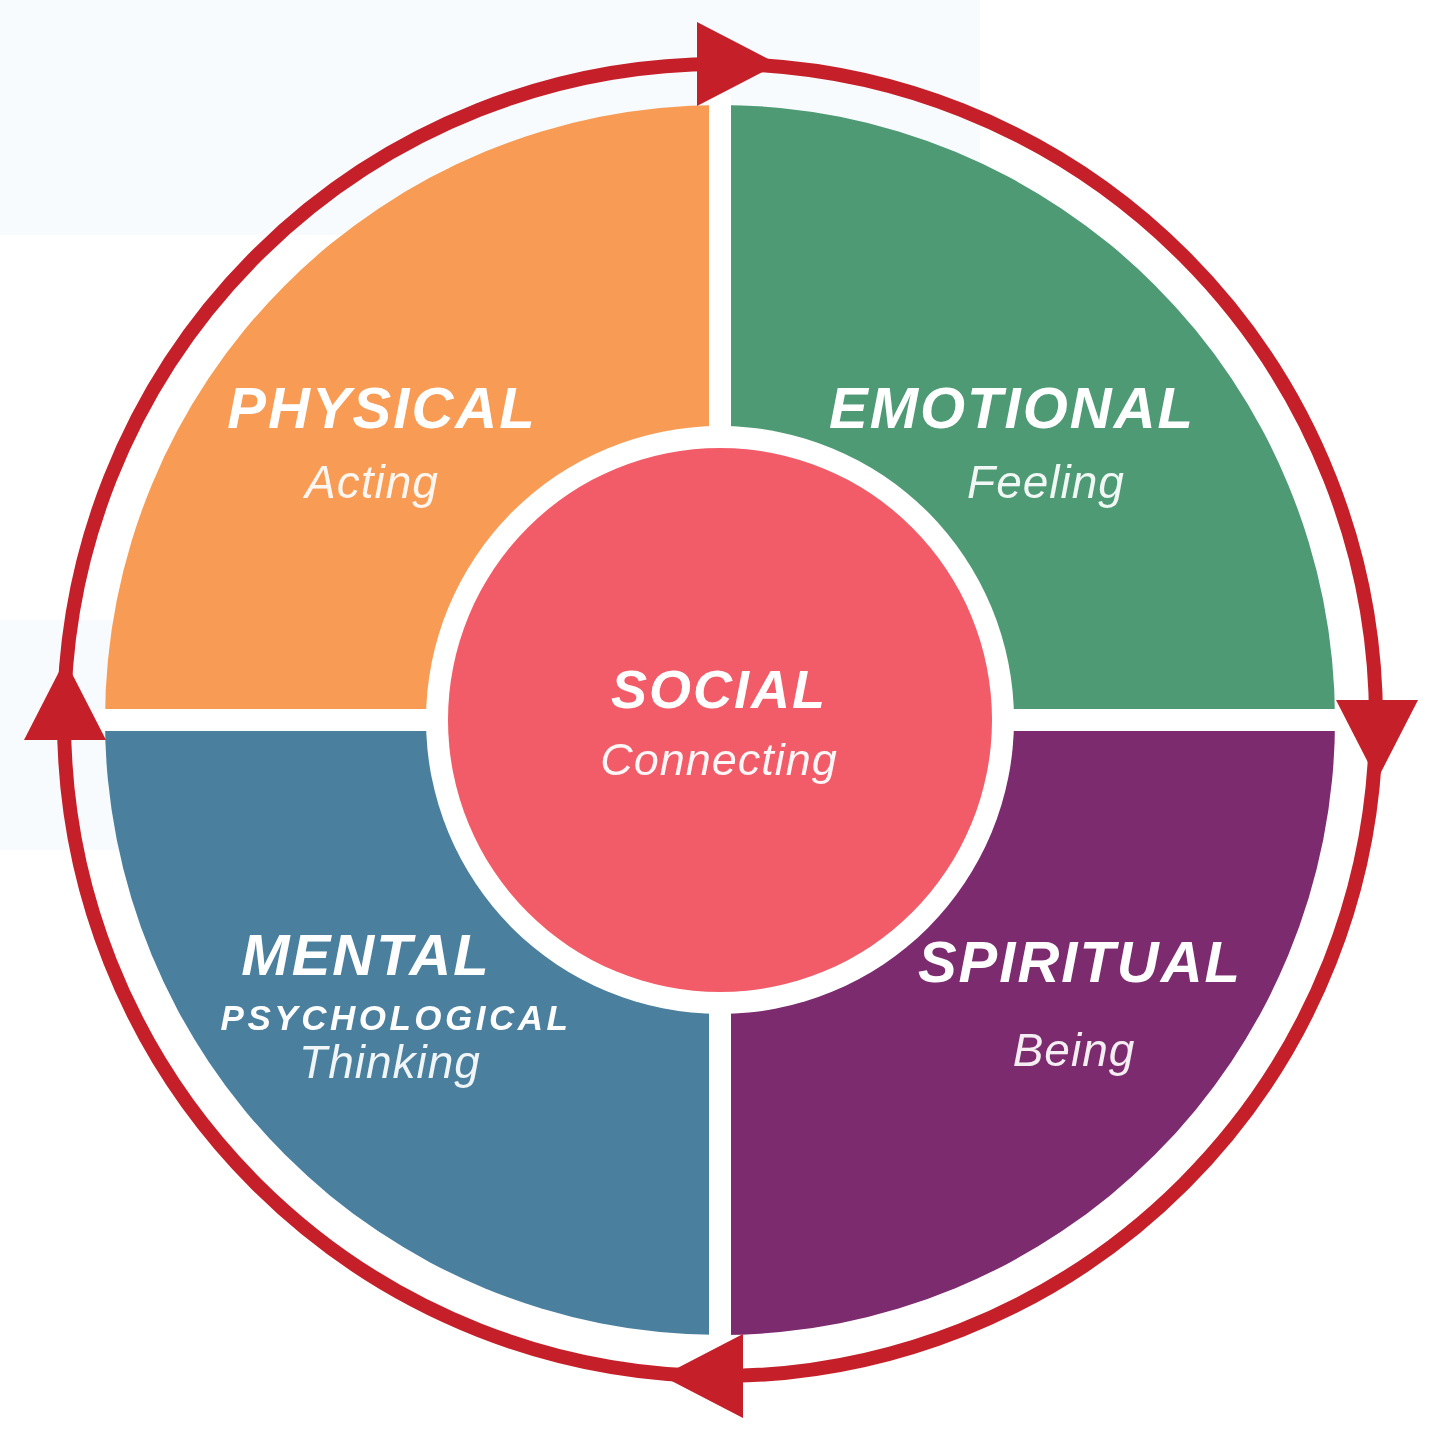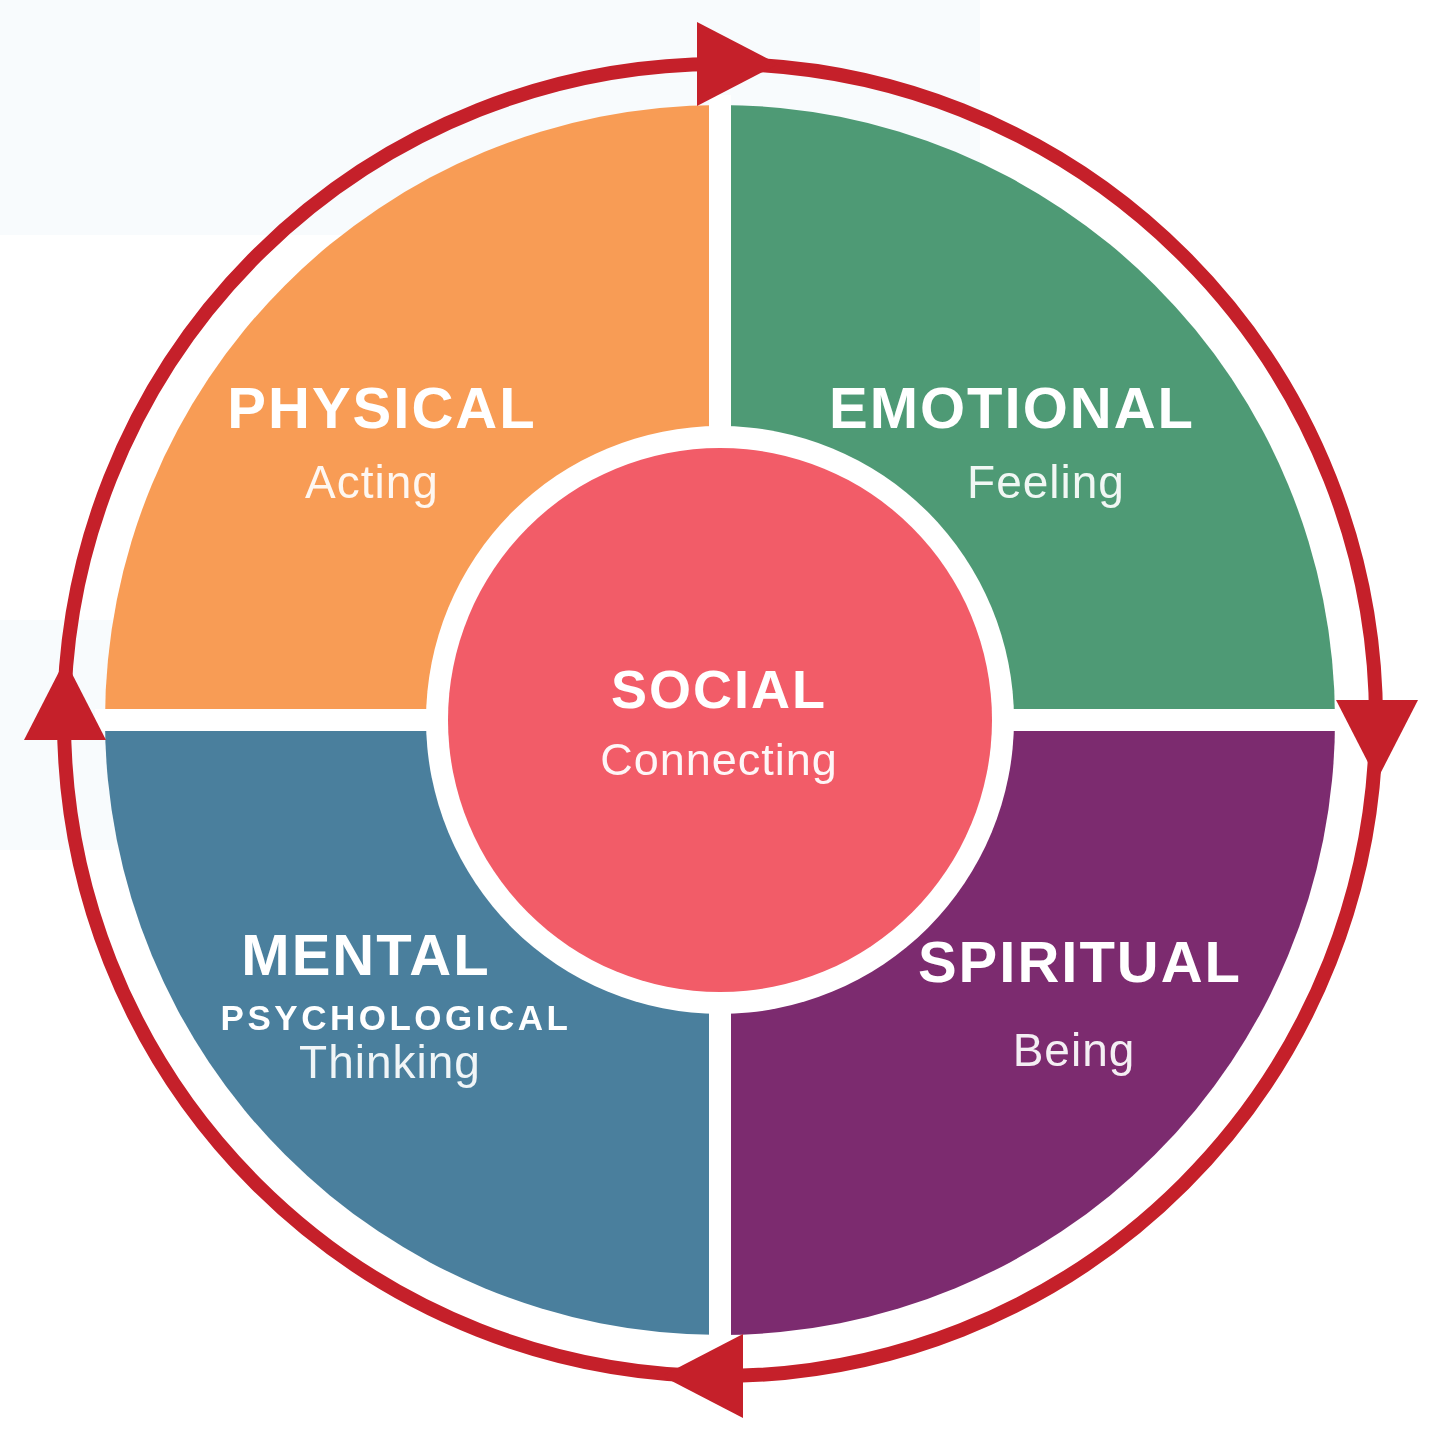--- a/index.html
+++ b/index.html
@@ -8,20 +8,21 @@
     width: 1440px;
     height: 1440px;
     background: #ffffff;
     overflow: hidden;
     font-family: "Liberation Sans", sans-serif;
   }
   .stage {
     position: relative;
     width: 1440px;
     height: 1440px;
+    font-style: italic;
   }
   svg { display: block; }
   .q-label {
     font-family: "Liberation Sans", sans-serif;
     font-weight: bold;
     font-size: 58px;
     letter-spacing: 2px;
     fill: #ffffff;
   }
   .q-sublabel {

